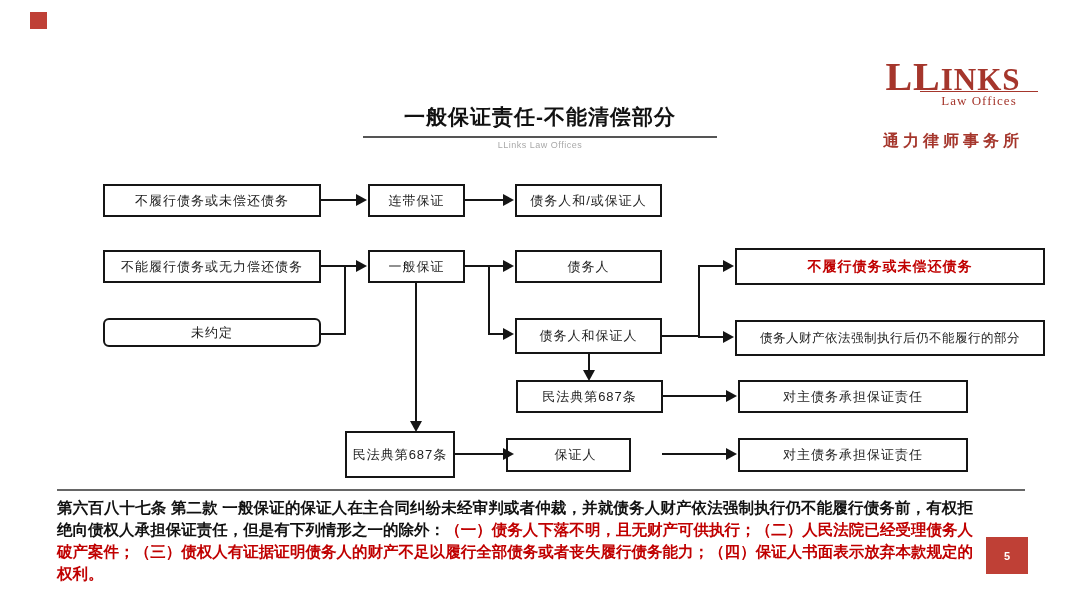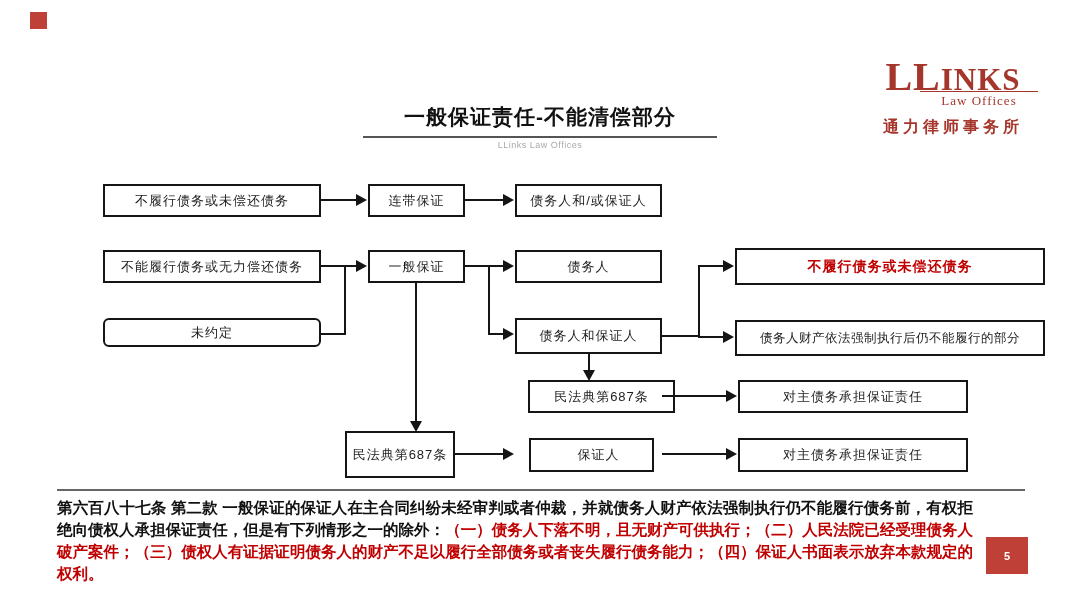--- a/index.html
+++ b/index.html
@@ -8,21 +8,21 @@
 
   
   .deco-square { position:absolute; left:30px; top:12px; width:17px; height:17px; background:#bf4036; }
 
   
   .logo { position:absolute; right:42px; top:18px; width:170px; text-align:center; color:#a5362c; font-family:"Liberation Serif", serif; }
   .logo .word { line-height:1; white-space:nowrap; font-weight:bold; letter-spacing:1px;margin-top:39px; }
   .logo .word .big { font-size:40px; }
   .logo .word .rest { font-size:31px; }
   .logo .suboffice { display:block; margin-left:52px; margin-top:-6px; border-top:1.5px solid #a5362c; padding-top:1px; font-size:13px; letter-spacing:1px; text-align:center; }
-  .logo .cn { display:block; margin-top:8px; font-size:16px; letter-spacing:4px; font-weight:bold; }
+  .logo .cn { display:block; margin-top:22px; font-size:16px; letter-spacing:4px; font-weight:bold; }
 
   
   .title { position:absolute; left:0; top:103px; width:100%; text-align:center; font-size:21px; font-weight:bold; color:#111; letter-spacing:1px; }
   .title-rule { position:absolute; left:363px; top:136px; width:354px; height:2px; background:#555; }
   .subtitle { position:absolute; left:0; top:140px; width:100%; text-align:center; font-size:9px; color:#a9a9a9; letter-spacing:0.5px; }
 
   
   .node { position:absolute; display:flex; align-items:center; justify-content:center; text-align:center;
           border:2px solid #151515; background:#fff; font-size:13px; color:#1d1d1d; letter-spacing:1px; line-height:1.35; }
   .node.small { font-size:12.5px; letter-spacing:0.5px; }
@@ -65,28 +65,28 @@
 
   <div class="node" style="left:103px; top:250px; width:218px; height:33px;">不能履行债务或无力偿还债务</div>
   <div class="node" style="left:368px; top:250px; width:97px; height:33px;">一般保证</div>
   <div class="node" style="left:515px; top:250px; width:147px; height:33px;">债务人</div>
   <div class="node redtext" style="left:735px; top:248px; width:310px; height:37px;">不履行债务或未偿还债务</div>
 
   <div class="node" style="left:103px; top:318px; width:218px; height:29px;border-radius:6px;">未约定</div>
   <div class="node" style="left:515px; top:318px; width:147px; height:36px;">债务人和保证人</div>
   <div class="node small" style="left:735px; top:320px; width:310px; height:36px;">债务人财产依法强制执行后仍不能履行的部分</div>
 
-  <div class="node" style="left:528px; top:380px; width:147px; height:33px;">民法典第687条</div>
+  <div class="node" style="left:516px; top:380px; width:147px; height:33px;">民法典第687条</div>
   <div class="node" style="left:738px; top:380px; width:230px; height:33px;">对主债务承担保证责任</div>
 
   <div class="node" style="left:345px; top:431px; width:110px; height:47px; flex-direction:row;">
     <span>民法典</span>
     <span>第687条</span>
   </div>
-  <div class="node" style="left:529px; top:438px; width:125px; height:34px;padding-left:14px;">保证人</div>
+  <div class="node" style="left:506px; top:438px; width:125px; height:34px;padding-left:14px;">保证人</div>
   <div class="node" style="left:738px; top:438px; width:230px; height:34px;">对主债务承担保证责任</div>
 
   <div class="hline" style="left:321px; top:199px; width:36px;"></div>
   <div class="arr-r" style="left:356px; top:194px;"></div>
   <div class="hline" style="left:465px; top:199px; width:39px;"></div>
   <div class="arr-r" style="left:503px; top:194px;"></div>
 
   <div class="hline" style="left:321px; top:265px; width:36px;"></div>
   <div class="arr-r" style="left:356px; top:260px;"></div>
   <div class="hline" style="left:465px; top:265px; width:39px;"></div>

